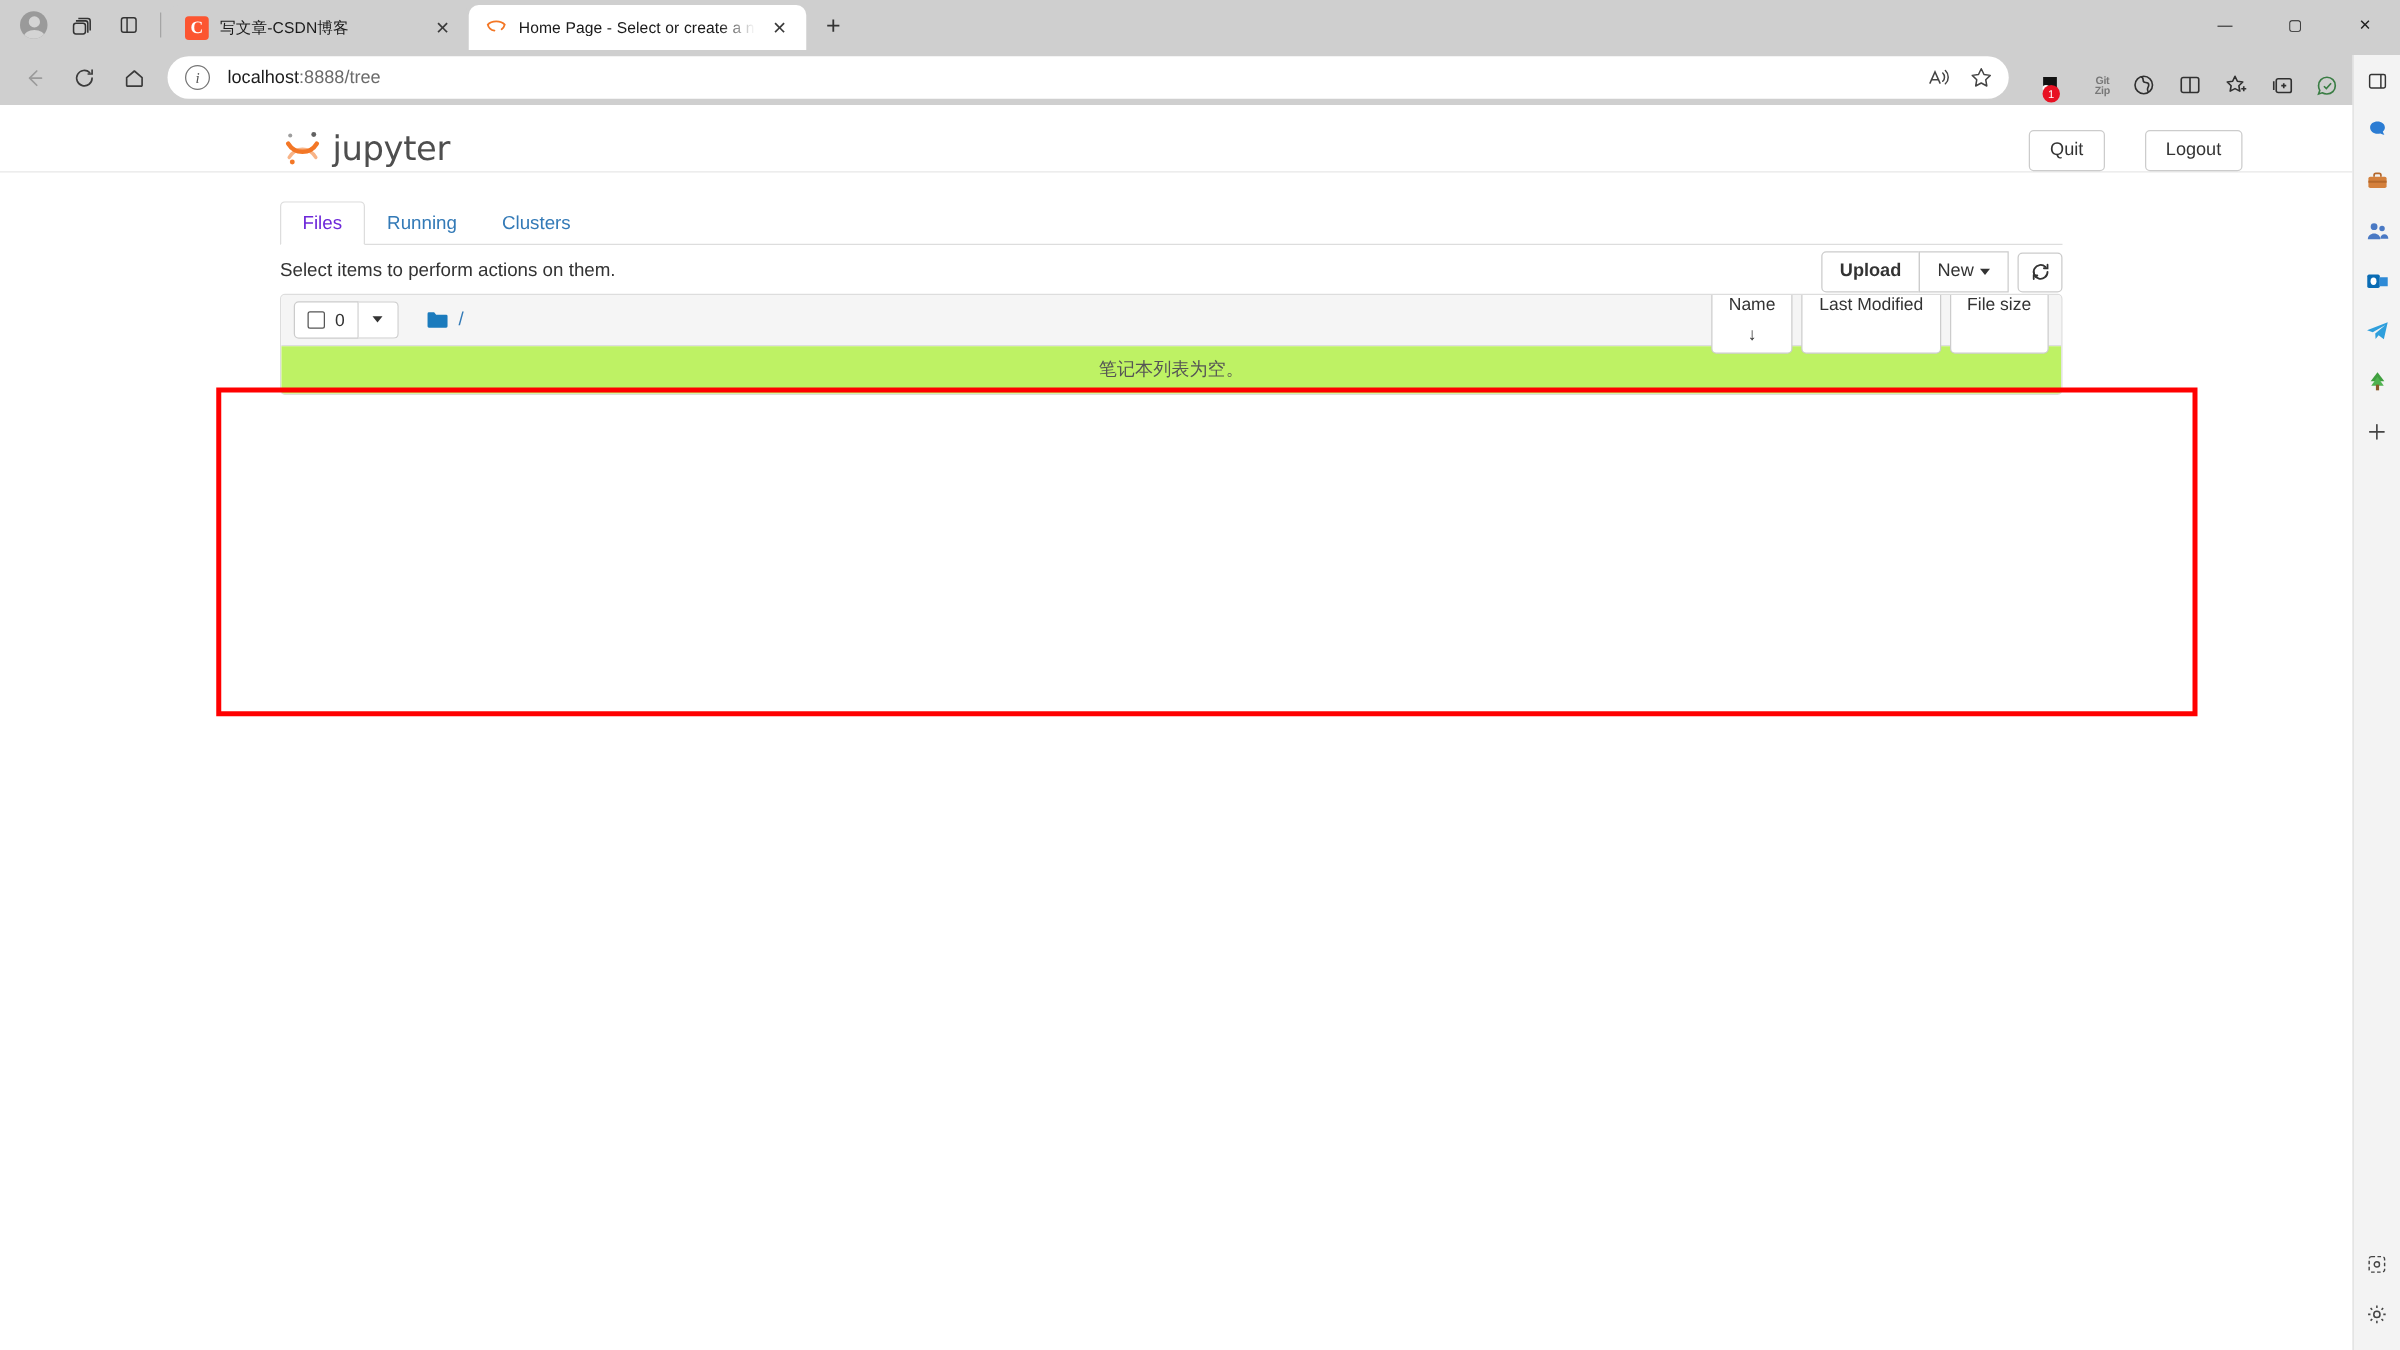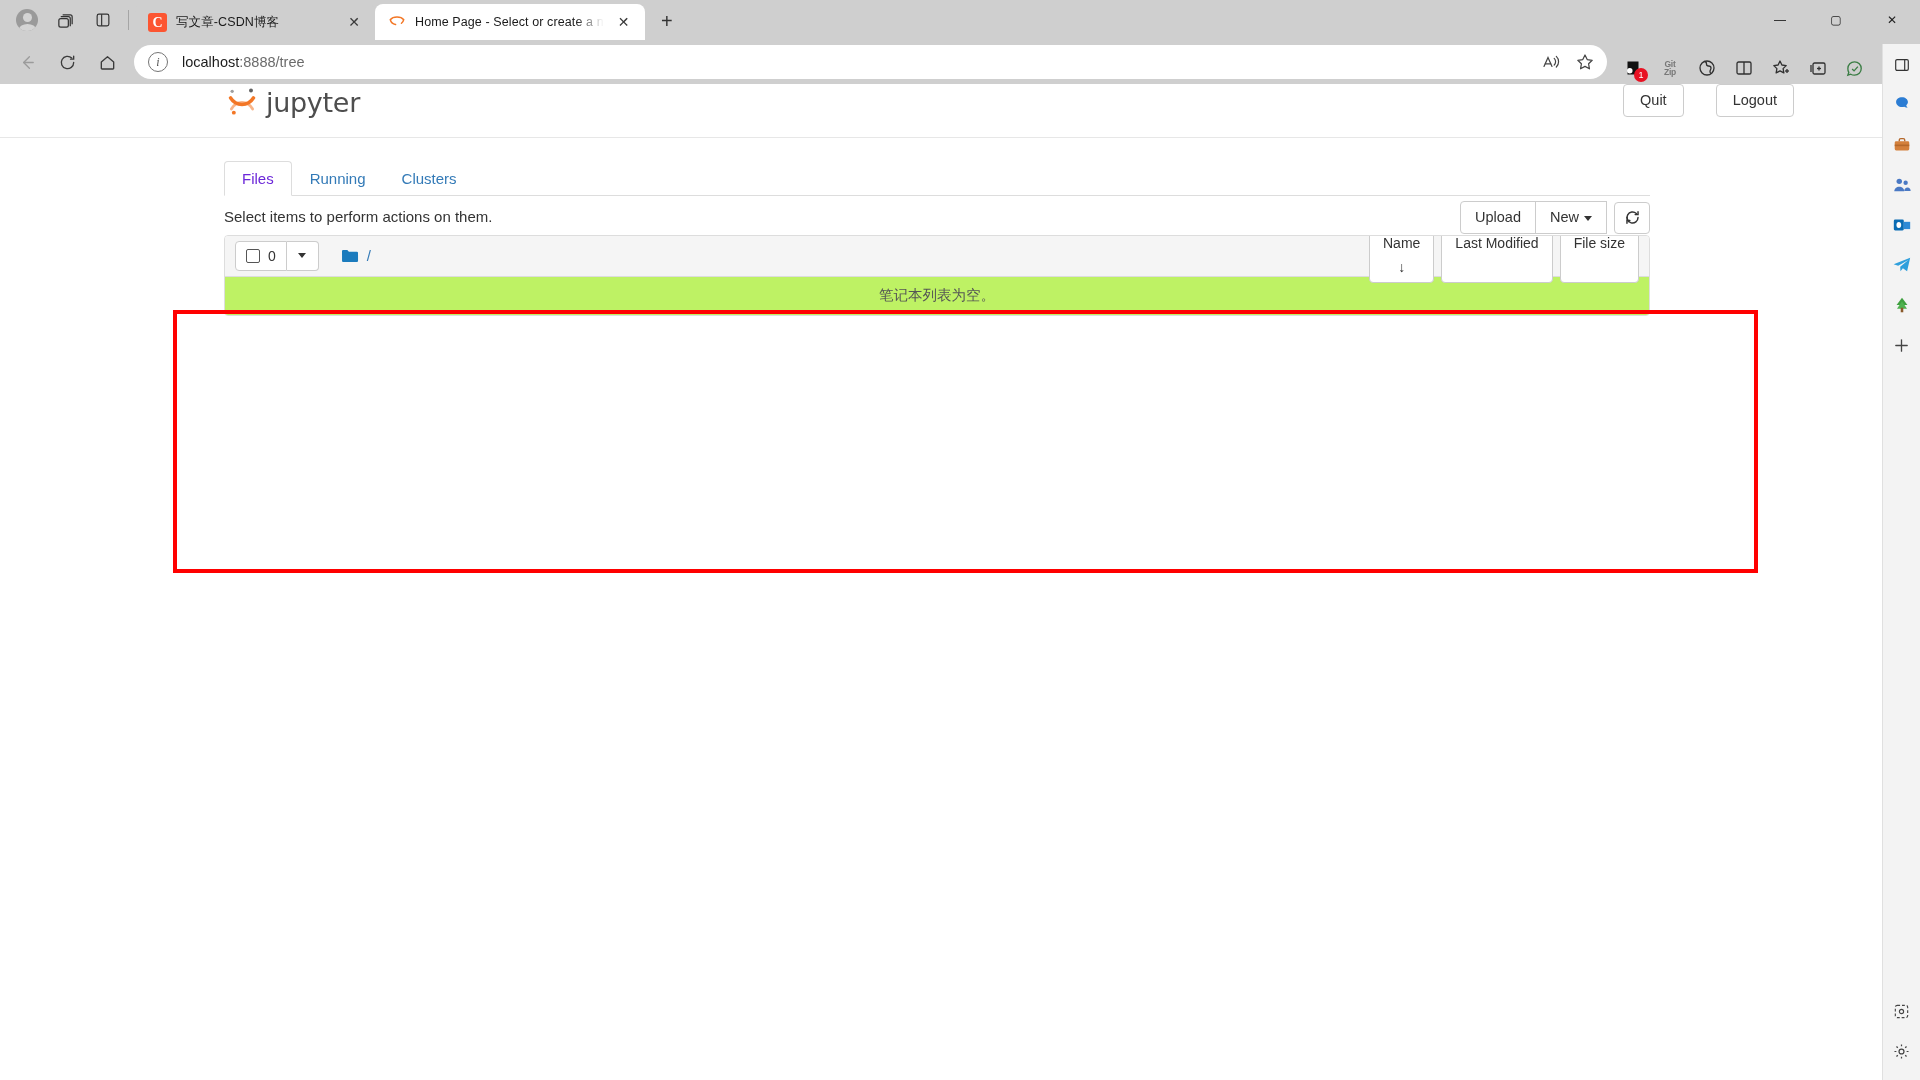--- a/index.html
+++ b/index.html
@@ -98,21 +98,21 @@
   }
   .url-host { color: #1c1c1c; }
   .url-right { display: flex; align-items: center; gap: 2px; }
   .url-icon-btn {
     width: 32px; height: 30px; display: flex; align-items: center; justify-content: center;
     border-radius: 4px; cursor: pointer; color: #444;
   }
 
   .toolbar-icons { display: flex; align-items: center; gap: 1px; }
   .tb-btn {
-    width: 36px; height: 34px; display: flex; align-items: center; justify-content: center;
+    width: 36px; height: 34px; display: flex; align-items: center; justify-content: flex-end;
     border-radius: 5px; cursor: pointer; color: #303030; position: relative; margin-top: 12px;
   }
   .badge {
     position: absolute; right: 3px; bottom: 3px; min-width: 14px; height: 14px;
     background: #e81123; color: #fff; border-radius: 7px; font-size: 9px;
     line-height: 14px; text-align: center; padding: 0 3px;
   }
   .gitzip {
     font-size: 8.5px; font-weight: bold; color: #787878; line-height: 8.5px;
     text-align: center; letter-spacing: -.2px;
@@ -122,21 +122,21 @@
   .viewport {
     position: absolute; left: 0; top: 84px; width: 1920px; height: 996px;
     background: #ffffff; overflow: hidden;
   }
   .page {
     position: absolute; left: 0; top: 0; width: 1882px; height: 996px; background: #fff;
   }
 
   
   .jp-header {
-    height: 54px; border-bottom: 1px solid #e7e7e7; display: flex; align-items: flex-start;
+    height: 54px; border-bottom: 1px solid #e7e7e7; display: flex; align-items: flex-end;
     padding: 0 0 0 224px; position: relative;
   }
   .jp-logo { display: flex; align-items: center; gap: 6px; }
   .jp-logo-text {
     font-size: 27px; color: #4e4e4e; font-weight: 400; letter-spacing: -.3px;
     font-family: "DejaVu Sans", sans-serif;
   }
   .jp-header-right { position: absolute; right: 88px; display: flex; gap: 8px; }
   .jp-btn {
     border: 1px solid #cccccc; background: #fff; border-radius: 4px;
@@ -162,21 +162,21 @@
     font-size: 15px; color: #333; padding: 11px 0 8px 0; line-height: 1.3;
   }
   .jp-toolbar-row {
     position: absolute; right: 0; top: 5px; display: flex; align-items: center; gap: 0;
   }
   .jp-tb-btn {
     border: 1px solid #cccccc; background: #fff; font-size: 14.5px; color: #333;
     padding: 7px 14px; cursor: pointer; line-height: 1.2; margin-left: -1px;
     border-radius: 0;
   }
-  .jp-tb-btn:first-child { border-radius: 4px 0 0 4px; margin-left: 0; }
+  .jp-tb-btn:first-child { border-radius: 4px 0 0 4px; margin-left: 0; font-weight: bold; }
   .jp-tb-refresh {
     border: 1px solid #cccccc; background: #fff; border-radius: 4px; margin-left: 7px;
     width: 36px; height: 32px; display: flex; align-items: center; justify-content: center;
     cursor: pointer; color: #333;
   }
   .caret-tri {
     display: inline-block; width: 0; height: 0; margin-left: 5px;
     border-left: 4px solid transparent; border-right: 4px solid transparent;
     border-top: 5px solid #333; vertical-align: middle;
   }

